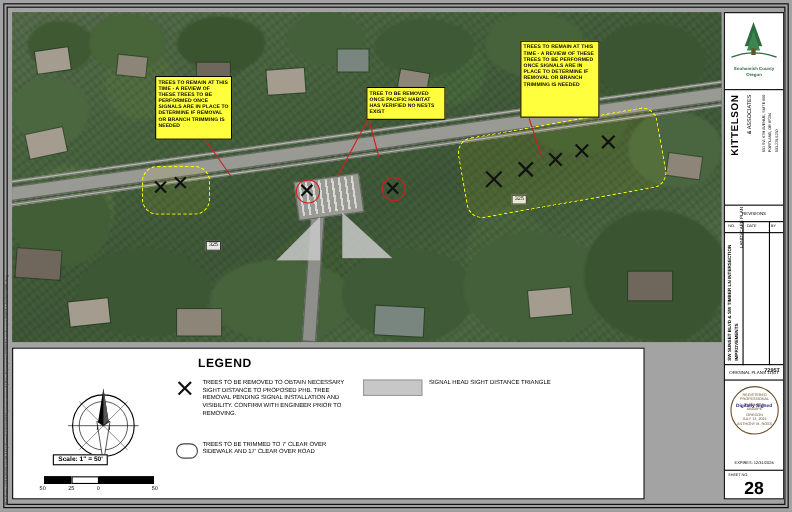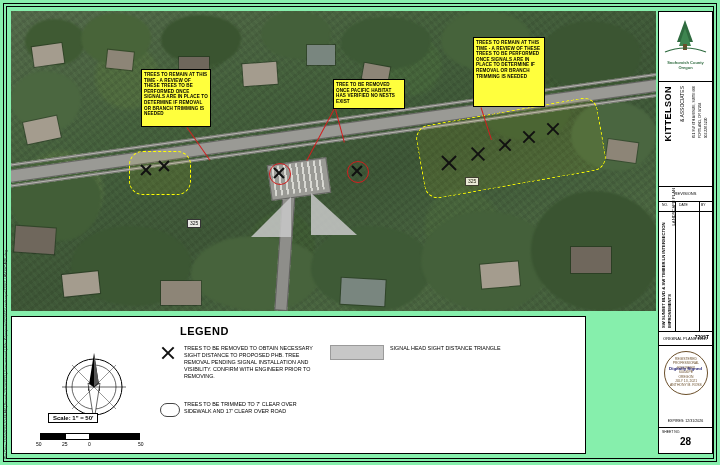--- a/index.html
+++ b/index.html
@@ -10,21 +10,21 @@
   body {
     width: 720px;
     height: 465px;
     overflow: hidden;
     font-family: "Liberation Sans", sans-serif;
   }
   #sheet {
     position: relative;
     width: 720px;
     height: 465px;
-    background: #86efac;
+    background: #a3a3a3;
     box-sizing: border-box;
   }
   
   .sheet-border {
     position: absolute;
     left: 3px; top: 3px;
     width: 714px; height: 459px;
     border: 1px solid #000;
     box-sizing: border-box;
   }
@@ -430,16 +430,16 @@
 
     <div style="position:absolute;left:2px;top:176px;height:140px;">
       <div class="vert-text b" style="font-size:4.2px;">SW SUNSET BLVD &amp; SW TIMBER LN INTERSECTION IMPROVEMENTS</div>
     </div>
     <div style="position:absolute;left:12px;top:176px;height:140px;">
       <div class="vert-text" style="font-size:4.2px;">LANDSCAPE PLAN</div>
     </div>
 
     <div class="rp-cell rp-bottom">
       <div class="tiny" style="position:absolute;left:3px;top:2px;font-size:3.4px;">SHEET NO.</div>
-      <div style="position:absolute;left:0;top:8px;width:100%;text-align:center;font-size:10px;font-weight:bold;">28</div>
+      <div style="position:absolute;left:0;top:8px;width:100%;text-align:center;font-size:16px;font-weight:bold;">28</div>
     </div>
   </div>
 </div>
 
 </body></html>

